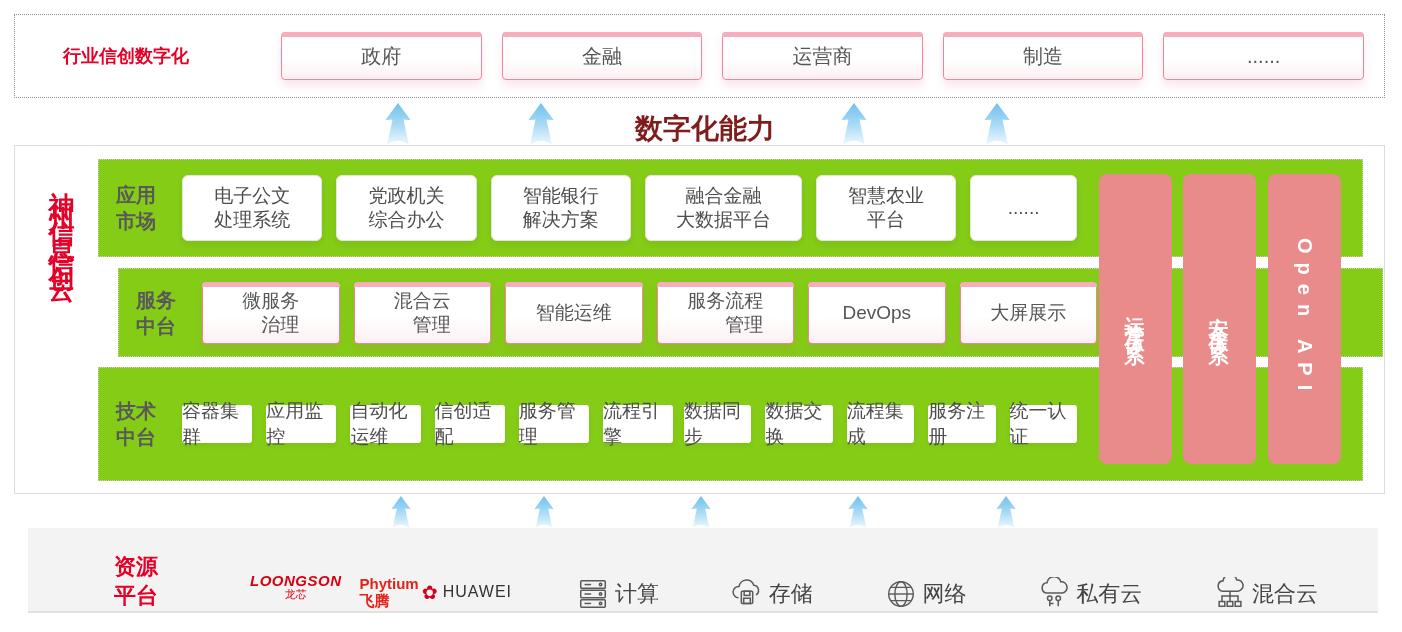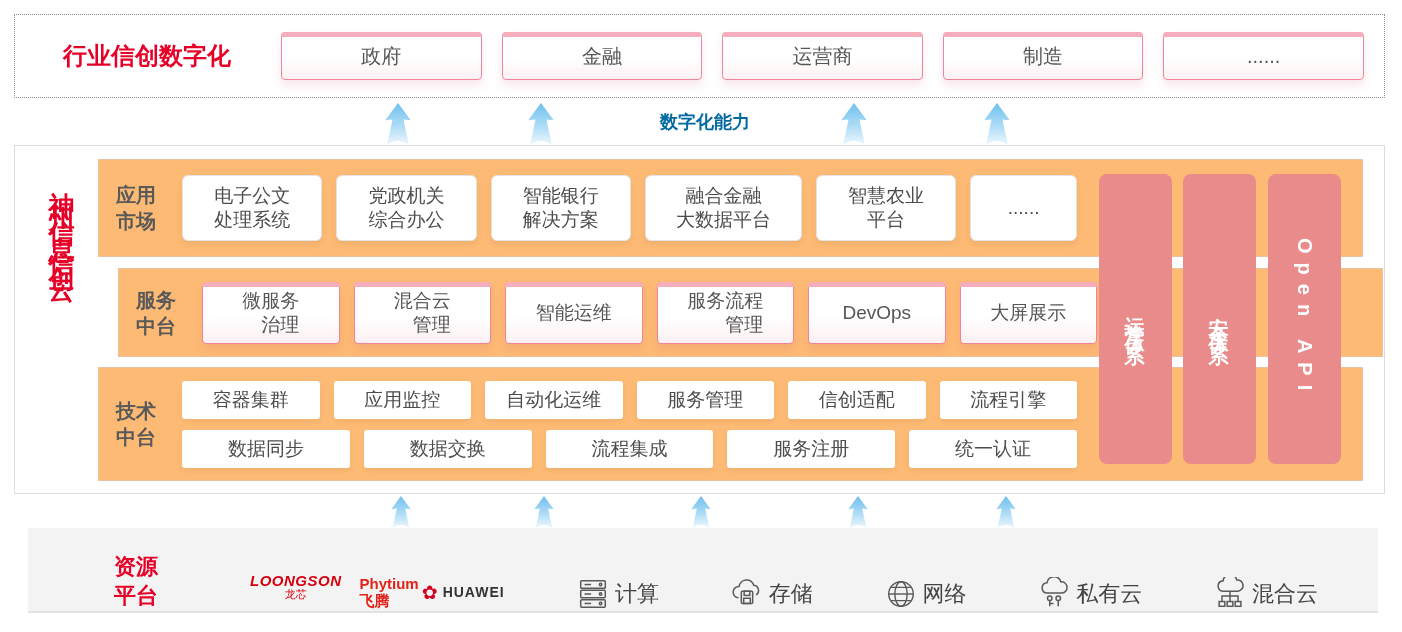--- a/index.html
+++ b/index.html
@@ -3,58 +3,58 @@
 <meta charset="utf-8">
 <style>
   html,body{margin:0;padding:0;background:#fff;}
   body{font-family:"Liberation Sans","DejaVu Sans",sans-serif;}
   #canvas{position:relative;width:1402px;height:632px;background:#fff;overflow:hidden;}
   .pre{white-space:pre-line;}
 
   
   .top-banner{position:absolute;left:14px;top:14px;width:1371px;height:84px;
     border:1px dotted #8f8f8f;display:flex;align-items:center;box-sizing:border-box;}
-  .top-banner .banner-label{margin-left:48px;width:218px;font-size:24px;font-weight:bold;color:#e60027;flex:none;}
+  .top-banner .banner-label{margin-left:48px;width:218px;font-size:18px;font-weight:bold;color:#e60027;flex:none;}
   .banner-boxes{flex:1;display:flex;gap:20px;margin-right:20px;align-items:center;}
   .pink-box{position:relative;background:linear-gradient(180deg,#ffffff 55%,#fdf0f2);
     border:1px solid #ef8599;border-radius:4px;box-shadow:0 6px 8px rgba(214,88,118,0.14);
     display:flex;flex-direction:column;align-items:center;justify-content:center;box-sizing:border-box;}
   .pink-box .cap{position:absolute;top:-1px;left:-1px;right:-1px;height:5px;background:#f6aebc;
     border-radius:4px 4px 0 0;}
   .banner-boxes .pink-box{flex:1;height:48px;}
   .pink-box .txt{font-size:20px;color:#565656;text-align:right;line-height:1.25;}
 
   
   .arrow{position:absolute;}
   .capability-text{position:absolute;left:615px;top:110px;width:180px;text-align:center;
-    font-size:18px;font-weight:bold;color:#0369a1;}
+    font-size:28px;font-weight:bold;color:#7f1d1d;}
 
   
   .main-box{position:absolute;left:14px;top:145px;width:1371px;height:349px;background:#fff;
     border:1px solid #dcdcdc;box-sizing:border-box;}
   .vertical-title{position:absolute;left:30px;top:24px;height:300px;
     writing-mode:vertical-lr;text-orientation:upright;letter-spacing:15px;
     font-size:26px;font-weight:bold;color:#e60027;}
-  .row-panel{position:absolute;left:83px;width:1265px;background:#fdba74;
+  .row-panel{position:absolute;left:83px;width:1265px;background:#84cc16;
     border:1px dotted #d4cccc;box-sizing:border-box;display:flex;align-items:center;}
   .row-panel.r1{top:13px;height:98px;}
   .row-panel.r2{top:122px;height:89px;margin-left:20px;}
   .row-panel.r3{top:221px;height:114px;}
   .row-label{flex:none;width:58px;margin-left:17px;font-size:20px;font-weight:bold;color:#595959;line-height:1.3;}
   .row-items{flex:none;width:895px;margin-left:8px;display:flex;gap:14px;align-items:center;}
   .white-card{background:#fff;border:1px solid #e3e3e3;border-radius:6px;
     box-shadow:0 4px 6px rgba(0,0,0,0.06);display:flex;align-items:center;justify-content:center;
     box-sizing:border-box;}
   .white-card .txt{font-size:19px;color:#4d4d4d;text-align:center;line-height:1.25;}
   .r1 .white-card{flex:1.32;height:66px;}
   .r1 .white-card.wide{flex:1.48;}
   .r1 .white-card.narrow{flex:1;}
   .r2 .pink-box{flex:1;height:62px;}
   .r2 .pink-box .txt{font-size:19px;}
-  .tech-grid{flex:none;width:895px;margin-left:8px;display:flex;flex-direction:column;gap:11px;}
+  .tech-grid{flex:none;width:895px;margin-left:8px;display:flex;flex-direction:row;gap:11px;}
   .tech-row{display:flex;gap:14px;}
   .flat-card{flex:1;height:38px;background:#fff;border-radius:3px;
     box-shadow:0 3px 5px rgba(0,0,0,0.05);display:flex;align-items:center;justify-content:center;}
   .flat-card .txt{font-size:19px;color:#4d4d4d;}
 
   .side-bar{position:absolute;top:28px;width:73px;height:290px;background:#e98b8b;border-radius:8px;
     display:flex;align-items:center;justify-content:center;z-index:5;}
   .side-bar .txt{writing-mode:vertical-rl;text-orientation:mixed;letter-spacing:9px;
     font-size:20px;font-weight:bold;color:#fff;}
   .side-bar.b1{left:1084px;}
@@ -66,21 +66,21 @@
     border-bottom:2px solid #e2e2e2;display:flex;align-items:flex-end;box-sizing:border-box;}
   .res-label{margin-left:86px;flex:none;font-size:22px;font-weight:bold;color:#e60027;line-height:1.35;}
   .logo-block{flex:none;margin-left:92px;width:230px;display:flex;flex-direction:row;align-items:center;gap:3px;}
   .logo-row{display:flex;align-items:flex-start;gap:18px;}
   .loongson{display:flex;flex-direction:column;align-items:center;line-height:1;}
   .loongson .main{font-size:15px;font-weight:bold;font-style:italic;color:#d7000f;letter-spacing:0.5px;}
   .loongson .sub{font-size:11px;color:#d7000f;margin-top:1px;}
   .phytium{font-size:15px;font-weight:bold;color:#e32219;margin-top:2px;}
   .huawei{display:flex;align-items:center;gap:5px;}
   .huawei .flower{color:#d4001f;font-size:19px;line-height:1;}
-  .huawei .word{font-size:14px;font-weight:bold;color:#333;letter-spacing:1px;}
+  .huawei .word{font-size:16px;font-weight:normal;color:#333;letter-spacing:1px;}
   .res-items{flex:1;display:flex;margin-left:96px;margin-right:60px;justify-content:space-between;align-items:center;}
   .res-item{display:flex;align-items:center;gap:5px;}
   .res-item svg{width:34px;height:34px;flex:none;}
   .res-item .txt{font-size:22px;color:#454545;}
 </style>
 </head>
 <body>
 
 <svg width="0" height="0" style="position:absolute">
   <defs>
@@ -210,24 +210,24 @@
           <div class="flat-card">
               <span class="txt">容器集群</span>
             </div>
           <div class="flat-card">
               <span class="txt">应用监控</span>
             </div>
           <div class="flat-card">
               <span class="txt">自动化运维</span>
             </div>
           <div class="flat-card">
+              <span class="txt">信创适配</span>
+            </div>
+          <div class="flat-card">
               <span class="txt">服务管理</span>
-            </div>
-          <div class="flat-card">
-              <span class="txt">信创适配</span>
             </div>
           <div class="flat-card">
               <span class="txt">流程引擎</span>
             </div>
         </div>
         <div class="tech-row">
           <div class="flat-card">
               <span class="txt">数据同步</span>
             </div>
           <div class="flat-card">

